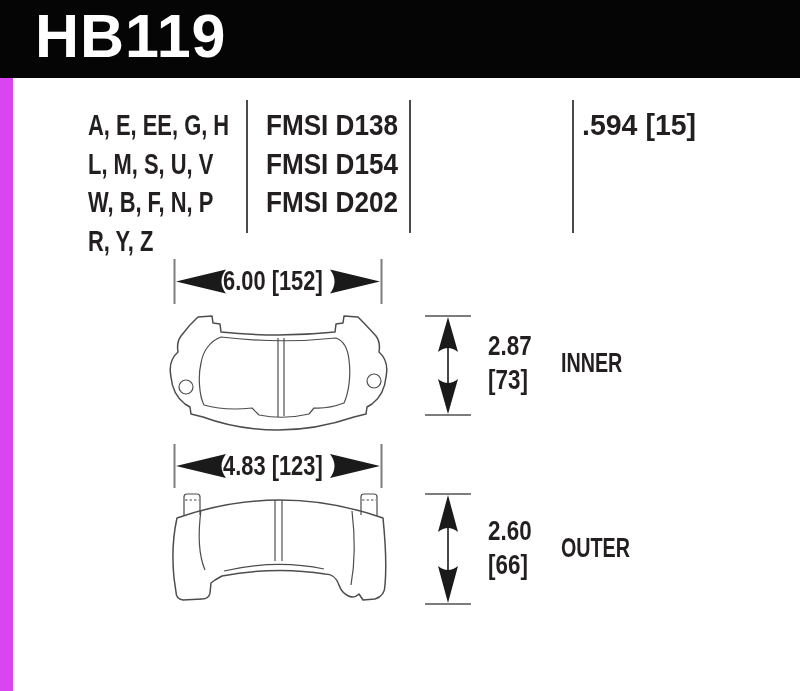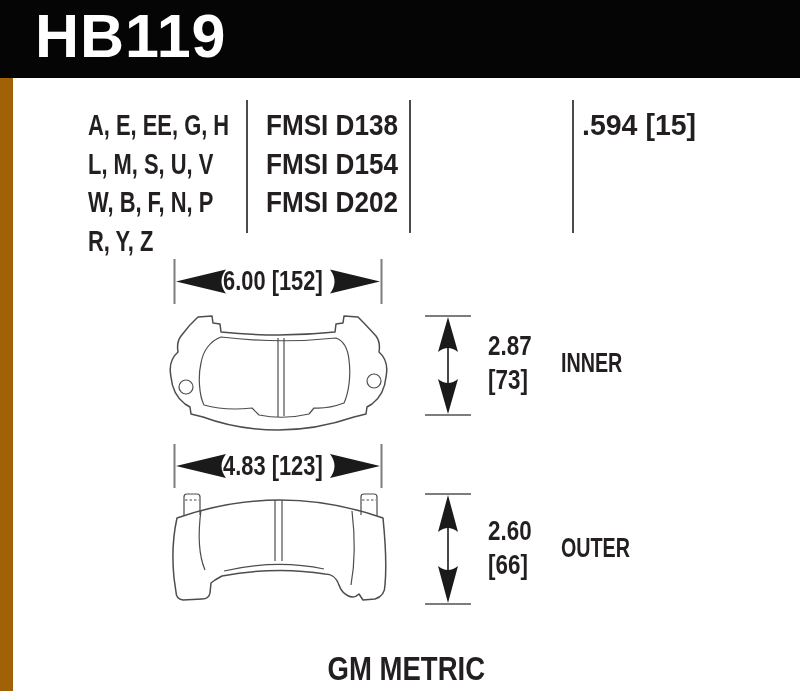--- a/index.html
+++ b/index.html
@@ -1,17 +1,17 @@
 <!DOCTYPE html>
 <html><head>
 <meta charset="utf-8">
 <style>
   html,body{margin:0;padding:0;background:#000;}
   #stage{
-    position:relative;width:800px;height:691px;background:#a16207;
+    position:relative;width:800px;height:691px;background:#d946ef;
     font-family:"Liberation Sans","DejaVu Sans",sans-serif;
     overflow:hidden;
   }
   #panel{
     position:absolute;left:13px;top:78px;width:787px;height:613px;
     background:#ffffff;
   }
   .abs{position:absolute;}
   .blacktext{color:#231f20;font-weight:bold;white-space:nowrap;}
   #part-number{
@@ -153,17 +153,14 @@
     <line class="tick" x1="2" y1="2" x2="48" y2="2"></line>
     <line class="tick" x1="2" y1="112" x2="48" y2="112"></line>
     <line class="shaft" x1="25" y1="34" x2="25" y2="80"></line>
     <path class="arrowhead" d="M 25 3 L 15 40 Q 25 32 35 40 Z"></path>
     <path class="arrowhead" d="M 25 111 L 15 74 Q 25 82 35 74 Z"></path>
   </svg>
   <div class="abs blacktext htext" style="left:488px;top:517px;transform:scaleX(0.8);">2.60</div>
   <div class="abs blacktext htext" style="left:488px;top:551px;transform:scaleX(0.8);">[66]</div>
   <div class="abs blacktext dimtext" style="left:561px;top:535px;transform:scaleX(0.73);">OUTER</div>
 
-  <div id="footer-label">
-    <span>GM METRIC</span>
-  </div>
 
 </div>
 
 </body></html>

